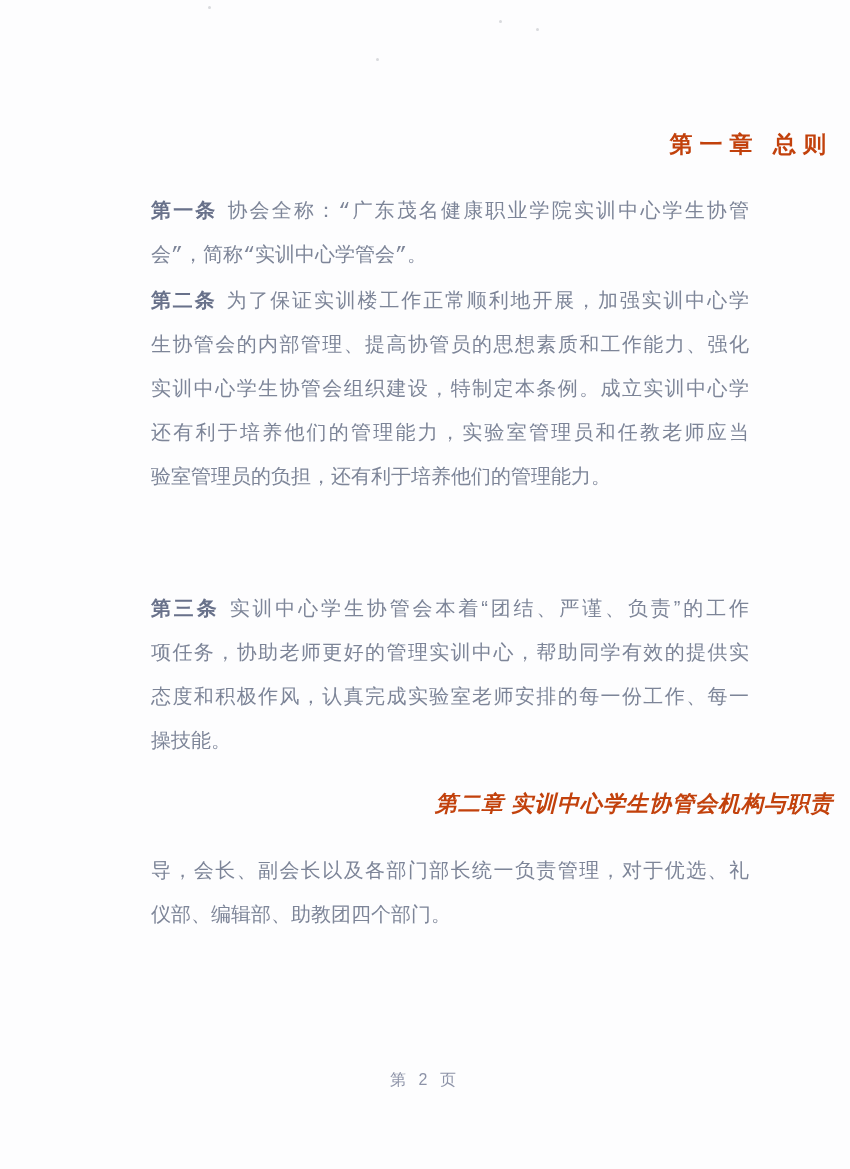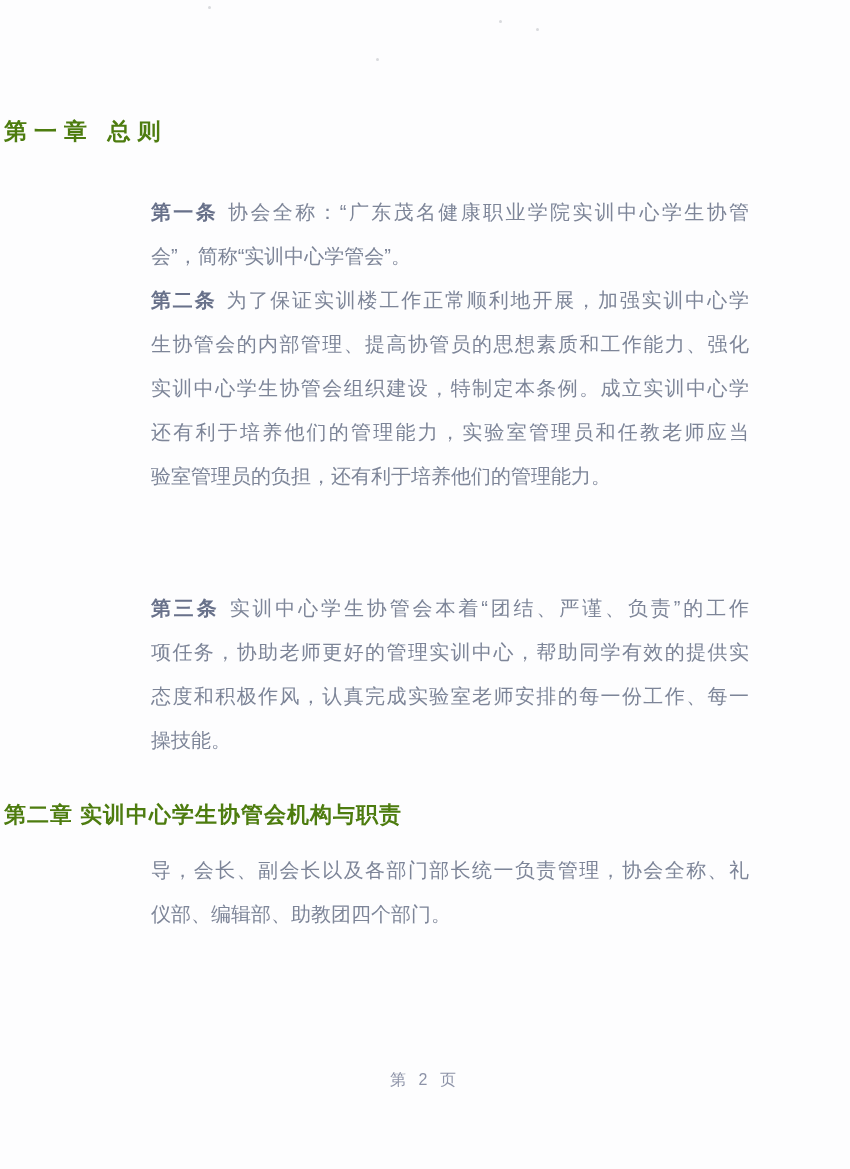--- a/index.html
+++ b/index.html
@@ -20,28 +20,28 @@
     width: 3px;
     height: 3px;
     border-radius: 50%;
     background: #c9cacf;
     opacity: 0.7;
   }
   .chapter-title {
     position: absolute;
     left: 0;
     right: 0;
-    margin: 4px;
-    text-align: left;
+    margin: 17px;
+    text-align: right;
     font-weight: 700;
-    color: #4d7c0f;
+    color: #c2410c;
     line-height: 30px;
   }
   .ch1 { font-size: 23px; letter-spacing: 7px; top: 112px; }
-  .ch2 { font-size: 22px; letter-spacing: 1px; top: 796px; }
+  .ch2 { font-size: 22px; letter-spacing: 1px; top: 772px; font-style: italic; }
   .article {
     position: absolute;
     left: 151px;
     width: 598px;
     font-size: 20px;
     color: #7d8598;
   }
   .line {
     line-height: 44px;
     height: 44px;
@@ -70,21 +70,21 @@
 
 <div class="doc">
 
   <span class="speck" style="left:208px; top:6px;"></span>
   <span class="speck" style="left:499px; top:20px;"></span>
   <span class="speck" style="left:536px; top:28px;"></span>
   <span class="speck" style="left:376px; top:58px;"></span>
 
   <h1 class="chapter-title ch1">第一章 总则</h1>
 
-  <section class="article" style="top:190px;">
+  <section class="article" style="top:190px;font-family:Liberation Mono, monospace;">
     <div class="line j"><span class="article-label">第一条</span><span>协会全称：“广东茂名健康职业学院实训中心学生协管</span></div>
     <div class="line">会”，简称“实训中心学管会”。</div>
   </section>
 
   <section class="article" style="top:278px;">
     <div class="line j"><span class="article-label">第二条</span><span>为了保证实训楼工作正常顺利地开展，加强实训中心学</span></div>
     <div class="line j">生协管会的内部管理、提高协管员的思想素质和工作能力、强化</div>
     <div class="line j">实训中心学生协管会组织建设，特制定本条例。成立实训中心学</div>
     <div class="line j">还有利于培养他们的管理能力，实验室管理员和任教老师应当</div>
     <div class="line">验室管理员的负担，还有利于培养他们的管理能力。</div>
@@ -93,19 +93,19 @@
   <section class="article" style="top:586px;">
     <div class="line j"><span class="article-label">第三条</span><span>实训中心学生协管会本着“团结、严谨、负责”的工作</span></div>
     <div class="line j">项任务，协助老师更好的管理实训中心，帮助同学有效的提供实</div>
     <div class="line j">态度和积极作风，认真完成实验室老师安排的每一份工作、每一</div>
     <div class="line">操技能。</div>
   </section>
 
   <h1 class="chapter-title ch2">第二章 实训中心学生协管会机构与职责</h1>
 
   <section class="article" style="top:848px;">
-    <div class="line j">导，会长、副会长以及各部门部长统一负责管理，协会全称、礼</div>
+    <div class="line j">导，会长、副会长以及各部门部长统一负责管理，对于优选、礼</div>
     <div class="line">仪部、编辑部、助教团四个部门。</div>
   </section>
 
   <footer class="page-footer">第 2 页</footer>
 
 </div>
 
 </body></html>

